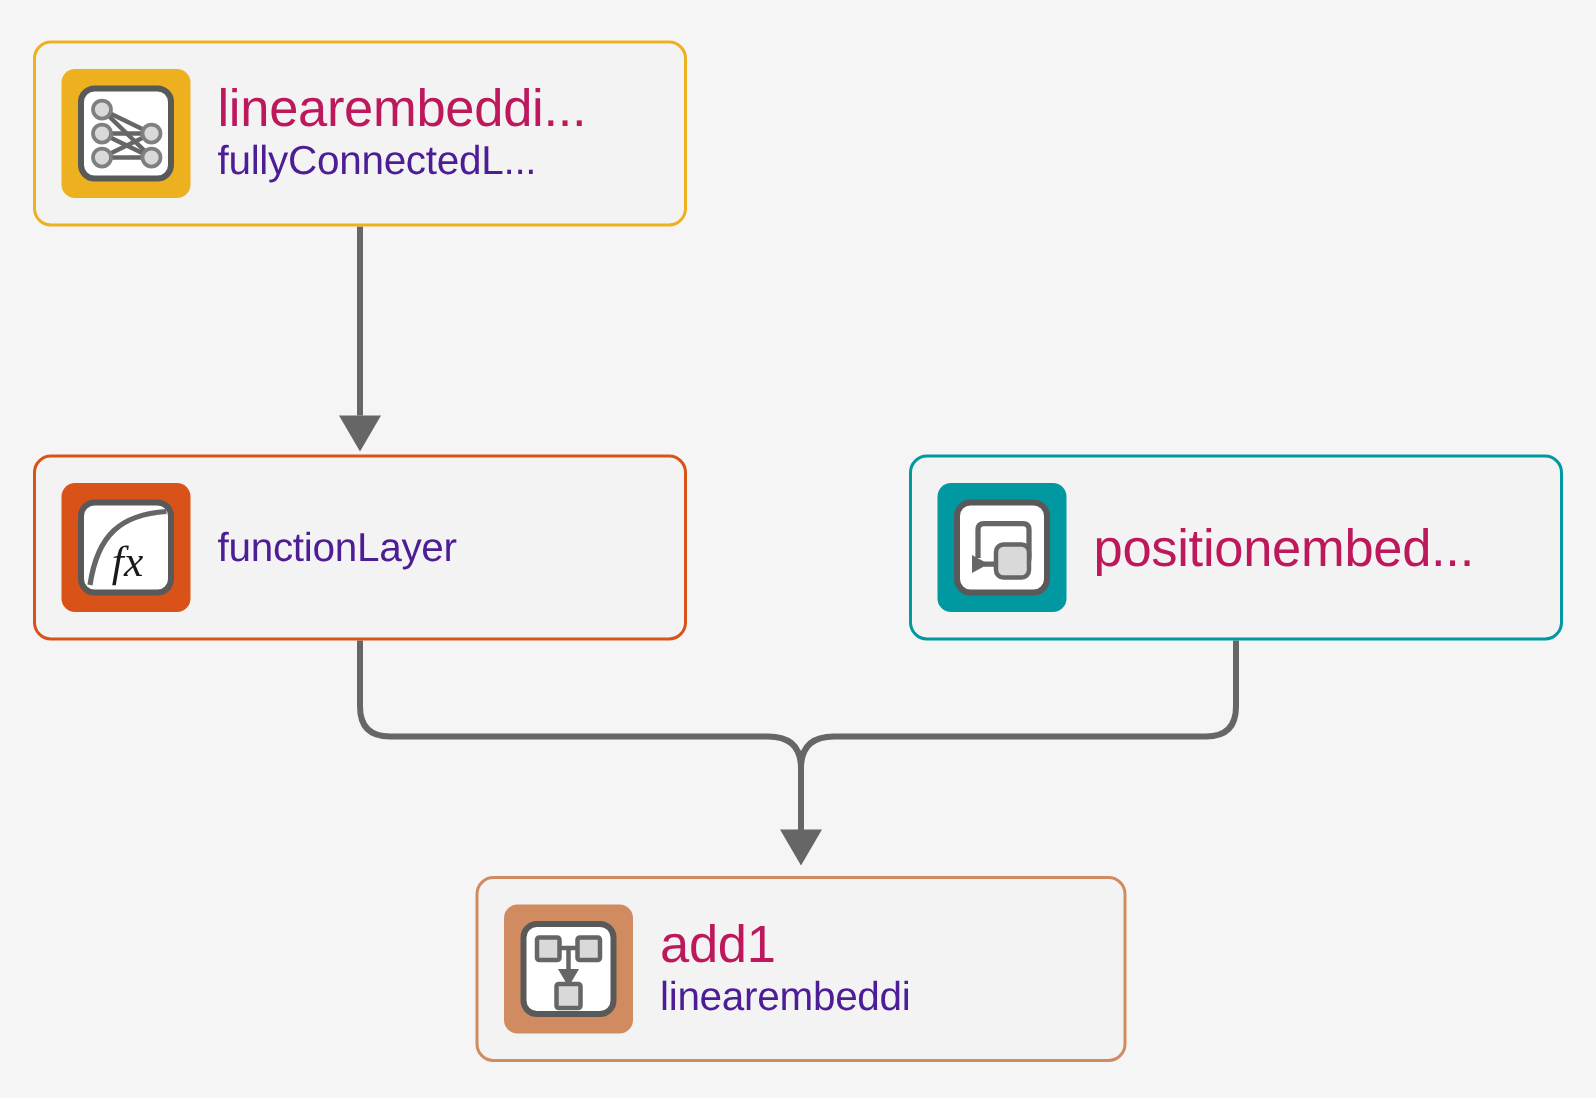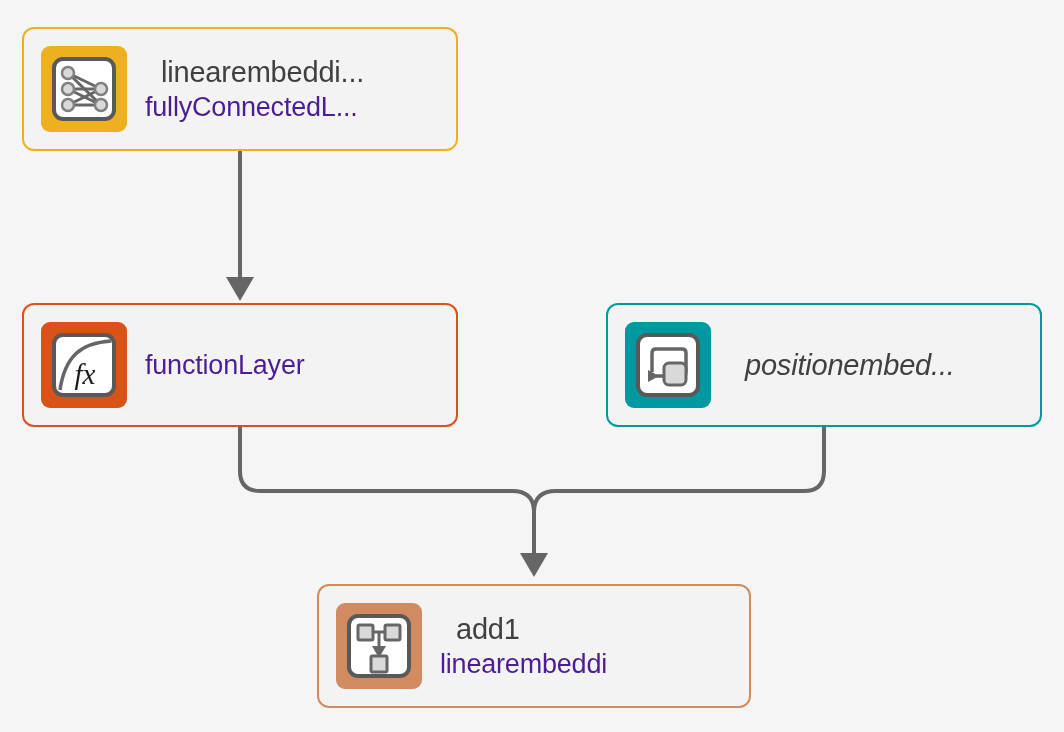--- a/index.html
+++ b/index.html
@@ -54,25 +54,24 @@
     margin-left: 17px;
     text-align: right;
   }
   .node-icon svg { display: block; }
   .node-text {
     margin-left: 18px;
     overflow: hidden;
     white-space: nowrap;
   }
   .node-title {
-    font-size: 29px;
+    font-size: 35px;
     line-height: 37px;
-    color: #404040;
+    color: #be185d;
     letter-spacing: -0.2px;
-    margin-left: 16px;
   }
   .node-subtitle {
     font-size: 27px;
     line-height: 33px;
     color: #4c1d95;
     letter-spacing: -0.2px;
   }
 </style>
 </head>
 <body>
@@ -137,21 +136,21 @@
         <rect x="3" y="3" width="60" height="60" rx="9" ry="9" fill="#ffffff" stroke="#595959" stroke-width="4"></rect>
         <path d="M9,58 C14,24 30,11 60,9" stroke="#666666" stroke-width="3.5" fill="none"></path>
         <text x="34" y="52" font-family="'Liberation Serif', serif" font-style="italic" font-size="29" fill="#1a1a1a" text-anchor="middle">fx</text>
       </svg>
     </div>
     <div class="node-text">
       <div class="node-subtitle">functionLayer</div>
     </div>
   </div>
 
-  <div class="node" style="left:606px; top:303px; width:436px; height:124px; border-color:#0099a1;font-style:italic;">
+  <div class="node" style="left:606px; top:303px; width:436px; height:124px; border-color:#0099a1;">
     <div class="node-icon" style="background:#0099a1;">
       <svg width="66" height="66" viewBox="0 0 66 66" xmlns="http://www.w3.org/2000/svg">
         <rect x="3" y="3" width="60" height="60" rx="9" ry="9" fill="#ffffff" stroke="#595959" stroke-width="4"></rect>
         <path d="M17,40 L17,21 Q17,17 21,17 L47,17 Q51,17 51,21 L51,40 Q51,44 47,44 L21,44" stroke="#666666" stroke-width="3.5" fill="none"></path>
         <path d="M13,38 L24,44 L13,50 Z" fill="#666666"></path>
         <rect x="29" y="31" width="22" height="22" rx="5" ry="5" fill="#d9d9d9" stroke="#666666" stroke-width="3"></rect>
       </svg>
     </div>
     <div class="node-text">
       <div class="node-title">positionembed...</div>

